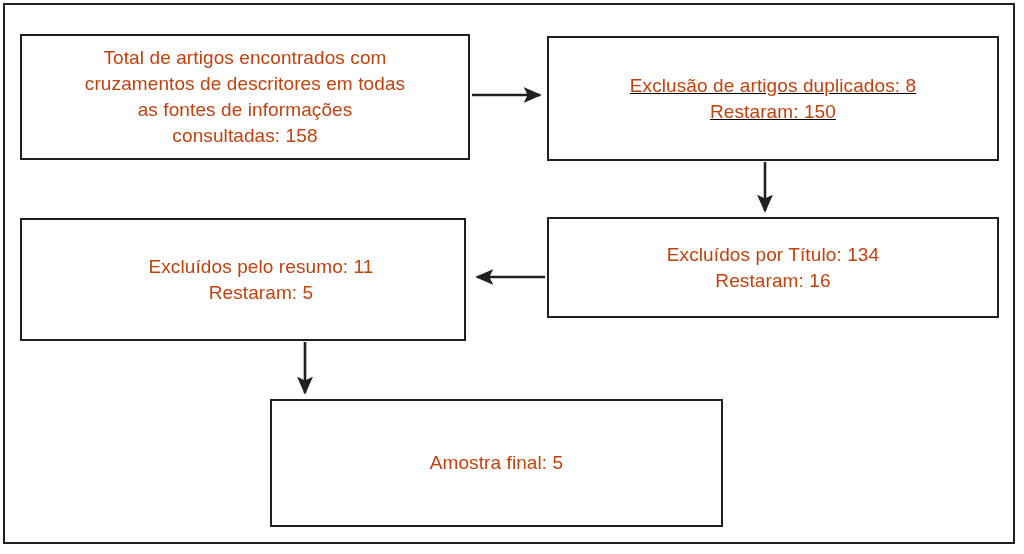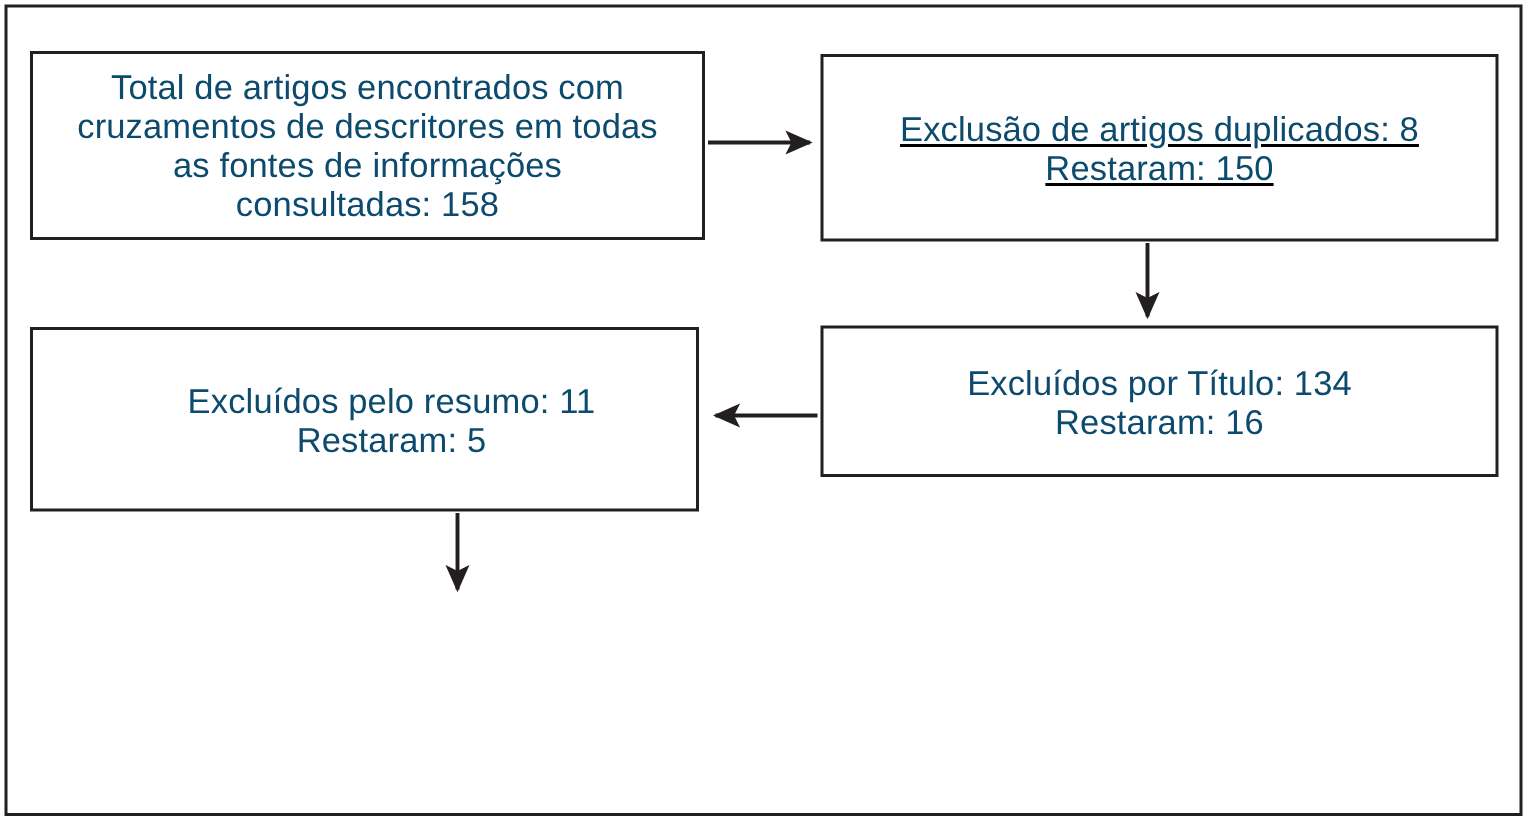--- a/index.html
+++ b/index.html
@@ -31,22 +31,22 @@
     position: absolute;
     box-sizing: border-box;
     border: 2px solid #231f20;
     background: #ffffff;
     display: flex;
     align-items: center;
     justify-content: center;
     text-align: center;
   }
   .node-text {
-    color: #0c4a6e;
-    font-size: 23px;
+    color: #c2410c;
+    font-size: 19px;
     line-height: 26px;
     letter-spacing: 0.1px;
     white-space: pre-line;
     padding: 0 10px;
   }
   
   #node-sources   { left: 20px;  top: 34px;  width: 450px; height: 126px; }
   #node-duplicates{ left: 547px; top: 36px;  width: 452px; height: 125px; text-decoration: underline; }
   #node-abstract  { left: 20px;  top: 218px; width: 446px; height: 123px; padding-left: 36px; }
   #node-title     { left: 547px; top: 217px; width: 452px; height: 101px; }
@@ -108,14 +108,17 @@
   <div class="node-box" id="node-abstract">
     <span class="node-text">Excluídos pelo resumo: 11
 Restaram: 5</span>
   </div>
 
   <div class="node-box" id="node-title">
     <span class="node-text">Excluídos por Título: 134
 Restaram: 16</span>
   </div>
 
+  <div class="node-box" id="node-final">
+    <span class="node-text">Amostra final: 5</span>
+  </div>
 
 </div>
 
 </body></html>

